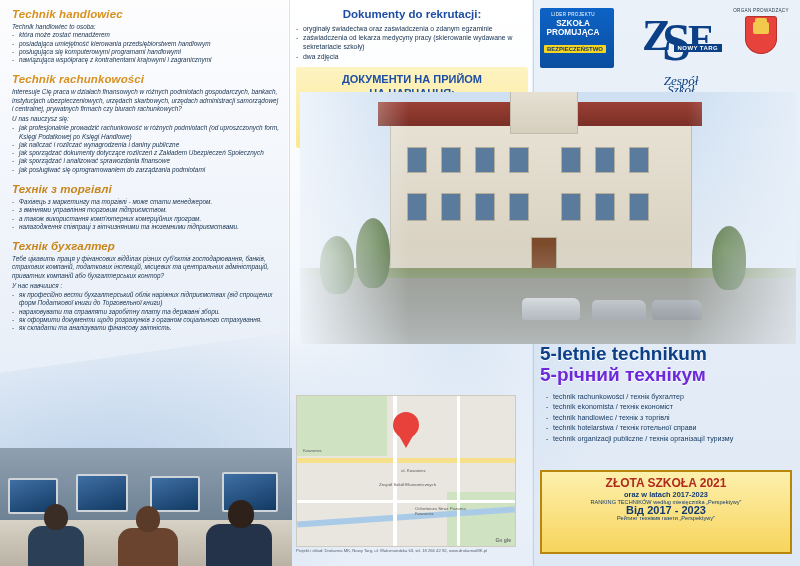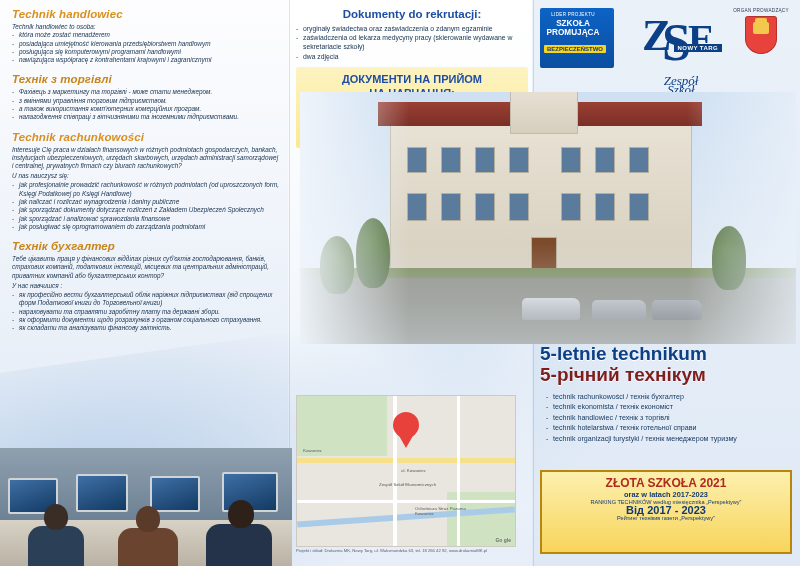--- a/index.html
+++ b/index.html
@@ -144,21 +144,21 @@
   .car{position:absolute;bottom:24px;border-radius:5px 7px 3px 3px;}
   .ps-tree{position:absolute;bottom:50px;width:34px;height:58px;border-radius:50% 50% 40% 40%;
     background:radial-gradient(circle at 40% 35%, #5f7f46, #3d5a2d);}
   .ps-fade{position:absolute;inset:0;
     background:linear-gradient(90deg, rgba(240,245,251,.95) 0%, rgba(240,245,251,0) 22%, rgba(240,245,251,0) 78%, rgba(235,242,250,.75) 100%),
                linear-gradient(0deg, rgba(235,242,250,.55), rgba(235,242,250,0) 40%);}
 
   
   .hl{position:absolute;left:540px;top:336px;width:256px;margin-top:7px;}
   .hl .l1{color:#0c3f86;font-size:19px;font-weight:bold;line-height:21px;text-shadow:0 1px 0 #fff;}
-  .hl .l2{color:#7f1d1d;font-size:19px;font-weight:bold;line-height:21px;text-shadow:0 1px 0 #fff;}
+  .hl .l2{color:#6d28d9;font-size:19px;font-weight:bold;line-height:21px;text-shadow:0 1px 0 #fff;}
   .hl-list{position:absolute;left:546px;top:392px;width:250px;margin:0;padding:0;list-style:none;}
   .hl-list li{font-size:7.1px;line-height:10.4px;color:#12365f;padding-left:7px;position:relative;}
   .hl-list li:before{content:"-";position:absolute;left:0;}
 
   
   .award{position:absolute;left:540px;top:470px;width:252px;height:84px;
     background:linear-gradient(180deg,#fdf0ad,#f7d45c);
     border:2px solid #b8860b;box-sizing:border-box;text-align:center;padding:5px 6px;}
   .award .a1{color:#b02a1f;font-size:12px;font-weight:bold;line-height:13px;}
   .award .a2{color:#123a70;font-size:7.4px;font-weight:bold;line-height:9px;}
@@ -187,39 +187,39 @@
       <p class="txt">Technik handlowiec to osoba:</p>
       <ul class="dash">
         <li>która może zostać menadżerem</li>
         <li>posiadająca umiejętność kierowania przedsiębiorstwem handlowym</li>
         <li>posługująca się komputerowymi programami handlowymi</li>
         <li>nawiązująca współpracę z kontrahentami krajowymi i zagranicznymi</li>
       </ul>
     </div>
 
     <div class="sec-block">
-      <h2 class="sec b">Технік з торгівлі</h2>
-      <ul class="dash">
-        <li>Фахівець з маркетингу та торгівлі - може стати менеджером.</li>
-        <li>з вміннями управління торговим підприємством.</li>
-        <li>а також використання комп'ютерних комерційних програм.</li>
-        <li>налагодження співпраці з вітчизняними та іноземними підприємствами.</li>
-      </ul>
-    </div>
-
-    <div class="sec-block">
       <h2 class="sec">Technik rachunkowości</h2>
       <p class="txt">Interesuje Cię praca w działach finansowych w różnych podmiotach gospodarczych, bankach, instytucjach ubezpieczeniowych, urzędach skarbowych, urzędach administracji samorządowej i centralnej, prywatnych firmach czy biurach rachunkowych?</p>
       <p class="subline">U nas nauczysz się:</p>
       <ul class="dash">
         <li>jak profesjonalnie prowadzić rachunkowość w różnych podmiotach (od uproszczonych form, Księgi Podatkowej po Księgi Handlowe)</li>
         <li>jak naliczać i rozliczać wynagrodzenia i daniny publiczne</li>
         <li>jak sporządzać dokumenty dotyczące rozliczeń z Zakładem Ubezpieczeń Społecznych</li>
         <li>jak sporządzać i analizować sprawozdania finansowe</li>
         <li>jak posługiwać się oprogramowaniem do zarządzania podmiotami</li>
+      </ul>
+    </div>
+
+    <div class="sec-block">
+      <h2 class="sec b">Технік з торгівлі</h2>
+      <ul class="dash">
+        <li>Фахівець з маркетингу та торгівлі - може стати менеджером.</li>
+        <li>з вміннями управління торговим підприємством.</li>
+        <li>а також використання комп'ютерних комерційних програм.</li>
+        <li>налагодження співпраці з вітчизняними та іноземними підприємствами.</li>
       </ul>
     </div>
 
     <div class="sec-block">
       <h2 class="sec b">Технік бухгалтер</h2>
       <p class="txt">Тебе цікавить праця у фінансових відділах різних суб'єктів господарювання, банків, страхових компаній, податкових інспекцій, місцевих та центральних адміністрацій, приватних компаній або бухгалтерських контор?</p>
       <p class="subline">У нас навчишся :</p>
       <ul class="dash">
         <li>як професійно вести бухгалтерський облік наріжних підприємствах (від спрощених форм Податкової книги до Торговельної книги)</li>
         <li>нараховувати та справляти заробітну плату та державні збори.</li>
@@ -370,21 +370,21 @@
   <div class="hl">
     <div class="l1">5-letnie technikum</div>
     <div class="l2">5-річний технікум</div>
   </div>
 
   <ul class="hl-list">
     <li>technik rachunkowości / технік бухгалтер</li>
     <li>technik ekonomista /  технік економіст</li>
     <li>technik handlowiec / технік з торгівлі</li>
     <li>technik hotelarstwa / технік готельної справи</li>
-    <li>technik organizacji turystyki / технік менеджером туризму</li>
+    <li>technik organizacji publiczne / технік організації туризму</li>
   </ul>
 
   <div class="award">
     <div class="a1">ZŁOTA SZKOŁA 2021</div>
     <div class="a2">oraz w latach 2017-2023</div>
     <div class="a3">RANKING TECHNIKÓW według miesięcznika „Perspektywy”</div>
     <div class="a5">Від 2017 - 2023</div>
     <div class="a6">Рейтинг технікив газети „Perspektywy”</div>
   </div>
 

